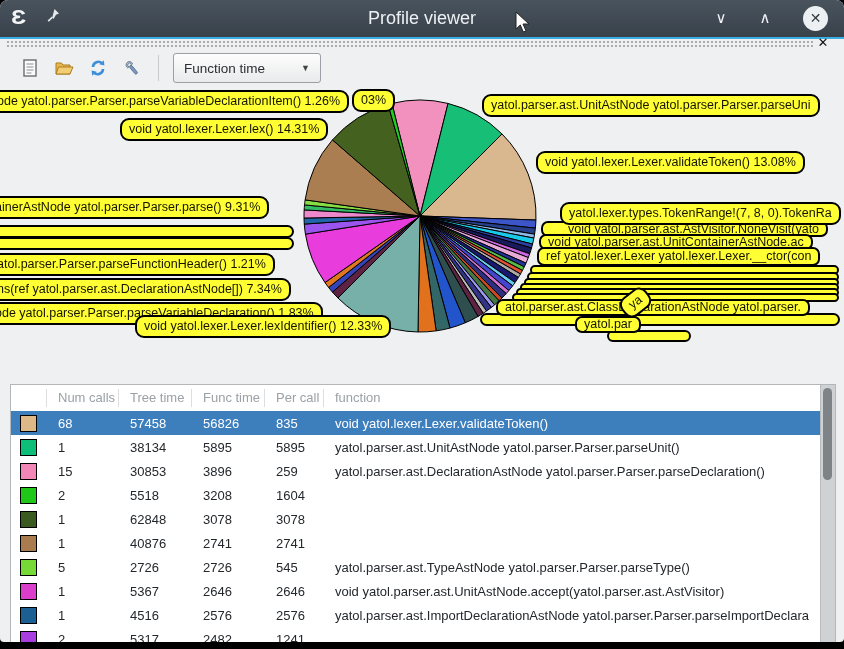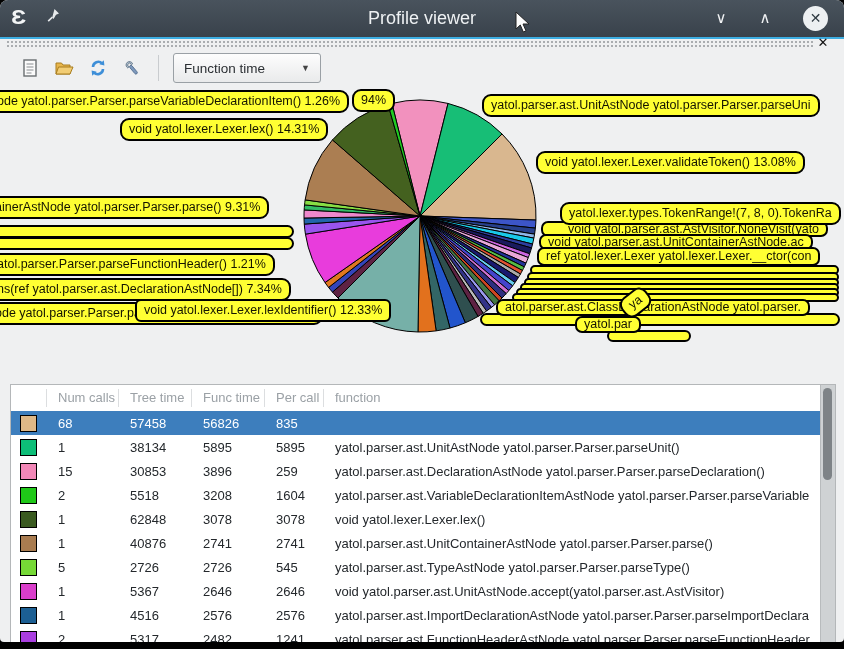--- a/index.html
+++ b/index.html
@@ -162,32 +162,32 @@
         <path d="M420,131 L305.43,149.15 A116,116 0 0 1 304.28,139.09 Z" fill="#9955EE" stroke="#000" stroke-width="1"></path>
         <path d="M420,131 L304.28,139.09 A116,116 0 0 1 304.02,133.02 Z" fill="#2266AA" stroke="#000" stroke-width="1"></path>
         <path d="M420,131 L304.02,133.02 A116,116 0 0 1 304.16,124.93 Z" fill="#EE88CC" stroke="#000" stroke-width="1"></path>
         <path d="M420,131 L304.16,124.93 A116,116 0 0 1 304.53,119.88 Z" fill="#33BB66" stroke="#000" stroke-width="1"></path>
         <path d="M420,131 L304.53,119.88 A116,116 0 0 1 305.13,114.86 Z" fill="#88DD44" stroke="#000" stroke-width="1"></path>
         <path d="M420,131 L305.13,114.86 A116,116 0 0 1 332.45,54.90 Z" fill="#AB7E52" stroke="#000" stroke-width="1"></path>
         <path d="M420,131 L332.45,54.90 A116,116 0 0 1 388.03,19.49 Z" fill="#44611F" stroke="#000" stroke-width="1"></path>
         <path d="M420,131 L388.03,19.49 A116,116 0 0 1 391.94,18.45 Z" fill="#22CC22" stroke="#000" stroke-width="1"></path>
       </svg>
     <div>
-        <div class="ylabel" style="left: 352px; top: 4px;">94%</div>
+        <div class="ylabel" style="left: 352px; top: 4px;">03%</div>
         <div class="ylabel" style="left: -12px; top: 5px;">ode yatol.parser.Parser.parseVariableDeclarationItem() 1.26%</div>
         <div class="ylabel" style="left: 120px; top: 33px;">void yatol.lexer.Lexer.lex() 14.31%</div>
         <div class="ylabel" style="left: 482px; top: 9px;">yatol.parser.ast.UnitAstNode yatol.parser.Parser.parseUni</div>
         <div class="ylabel" style="left: 536px; top: 66px;">void yatol.lexer.Lexer.validateToken() 13.08%</div>
         <div class="ylabel" style="left: -14px; top: 111px;">ainerAstNode yatol.parser.Parser.parse() 9.31%</div>
         <div class="ybar" style="width: 300px; height: 9px; left: -10px; top: 140px;"></div>
         <div class="ybar" style="width: 300px; height: 9px; left: -10px; top: 152px;"></div>
         <div class="ylabel" style="left: -12px; top: 168px;">atol.parser.Parser.parseFunctionHeader() 1.21%</div>
         <div class="ylabel" style="left: -12px; top: 193px;">ns(ref yatol.parser.ast.DeclarationAstNode[]) 7.34%</div>
         <div class="ylabel" style="left: -14px; top: 217px;">ode yatol.parser.Parser.parseVariableDeclaration() 1.83%</div>
-        <div class="ylabel" style="left: 135px; top: 214px; border-radius: 6px;">void yatol.lexer.Lexer.lexIdentifier() 12.33%</div>
+        <div class="ylabel" style="left: 135px; top: 230px;">void yatol.lexer.Lexer.lexIdentifier() 12.33%</div>
         <div class="ylabel" style="left: 544px; top: 117px; margin-left: 16px;">yatol.lexer.types.TokenRange!(7, 8, 0).TokenRa</div>
         <div class="ylabel squished" style="height: 12px; line-height: 12px; left: 541px; top: 136px; padding-left: 25px;">void yatol.parser.ast.AstVisitor.NoneVisit(yato</div>
         <div class="ylabel squished" style="height: 12px; line-height: 12px; left: 539px; top: 149px;">void yatol.parser.ast.UnitContainerAstNode.ac</div>
         <div class="ylabel squished" style="height: 15px; line-height: 15px; left: 537px; top: 162px;">ref yatol.lexer.Lexer yatol.lexer.Lexer.__ctor(con</div>
         <div class="ybar" style="width: 305px; height: 6px; left: 530px; top: 180px;"></div>
         <div class="ybar" style="width: 308px; height: 6px; left: 527px; top: 187px;"></div>
         <div class="ybar" style="width: 311px; height: 5px; left: 524px; top: 193px;"></div>
         <div class="ybar" style="width: 315px; height: 5px; left: 520px; top: 198px;"></div>
         <div class="ybar" style="width: 319px; height: 5px; left: 516px; top: 203px;"></div>
         <div class="ybar" style="width: 323px; height: 5px; left: 512px; top: 208px;"></div>
@@ -210,20 +210,21 @@
     </div>
     <div>
         <div class="prow selected">
           <div class="cell c0">
             <div class="swatch" style="background: rgb(222, 184, 135);"></div>
           </div>
           <div class="cell c1">68</div>
           <div class="cell c2">57458</div>
           <div class="cell c3">56826</div>
           <div class="cell c4">835</div>
+          <div class="cell c5">void yatol.lexer.Lexer.validateToken()</div>
         </div>
         <div class="prow">
           <div class="cell c0">
             <div class="swatch" style="background: rgb(13, 190, 120);"></div>
           </div>
           <div class="cell c1">1</div>
           <div class="cell c2">38134</div>
           <div class="cell c3">5895</div>
           <div class="cell c4">5895</div>
           <div class="cell c5">yatol.parser.ast.UnitAstNode yatol.parser.Parser.parseUnit()</div>
@@ -239,41 +240,38 @@
           <div class="cell c5">yatol.parser.ast.DeclarationAstNode yatol.parser.Parser.parseDeclaration()</div>
         </div>
         <div class="prow">
           <div class="cell c0">
             <div class="swatch" style="background: rgb(31, 200, 24);"></div>
           </div>
           <div class="cell c1">2</div>
           <div class="cell c2">5518</div>
           <div class="cell c3">3208</div>
           <div class="cell c4">1604</div>
-          <div class="cell c5">yatol.parser.ast.VariableDeclarationItemAstNode yatol.parser.Parser.parseVariable</div>
         </div>
         <div class="prow">
           <div class="cell c0">
             <div class="swatch" style="background: rgb(58, 90, 32);"></div>
           </div>
           <div class="cell c1">1</div>
           <div class="cell c2">62848</div>
           <div class="cell c3">3078</div>
           <div class="cell c4">3078</div>
-          <div class="cell c5">void yatol.lexer.Lexer.lex()</div>
         </div>
         <div class="prow">
           <div class="cell c0">
             <div class="swatch" style="background: rgb(169, 124, 80);"></div>
           </div>
           <div class="cell c1">1</div>
           <div class="cell c2">40876</div>
           <div class="cell c3">2741</div>
           <div class="cell c4">2741</div>
-          <div class="cell c5">yatol.parser.ast.UnitContainerAstNode yatol.parser.Parser.parse()</div>
         </div>
         <div class="prow">
           <div class="cell c0">
             <div class="swatch" style="background: rgb(118, 217, 54);"></div>
           </div>
           <div class="cell c1">5</div>
           <div class="cell c2">2726</div>
           <div class="cell c3">2726</div>
           <div class="cell c4">545</div>
           <div class="cell c5">yatol.parser.ast.TypeAstNode yatol.parser.Parser.parseType()</div>
@@ -299,21 +297,20 @@
           <div class="cell c5">yatol.parser.ast.ImportDeclarationAstNode yatol.parser.Parser.parseImportDeclara</div>
         </div>
         <div class="prow">
           <div class="cell c0">
             <div class="swatch" style="background: rgb(169, 62, 224);"></div>
           </div>
           <div class="cell c1">2</div>
           <div class="cell c2">5317</div>
           <div class="cell c3">2482</div>
           <div class="cell c4">1241</div>
-          <div class="cell c5">yatol.parser.ast.FunctionHeaderAstNode yatol.parser.Parser.parseFunctionHeader</div>
         </div>
       </div>
     <div class="vscroll">
       <div class="vthumb"></div>
     </div>
     <div class="hscroll">
       <div class="hthumb"></div>
     </div>
   </div>
 

